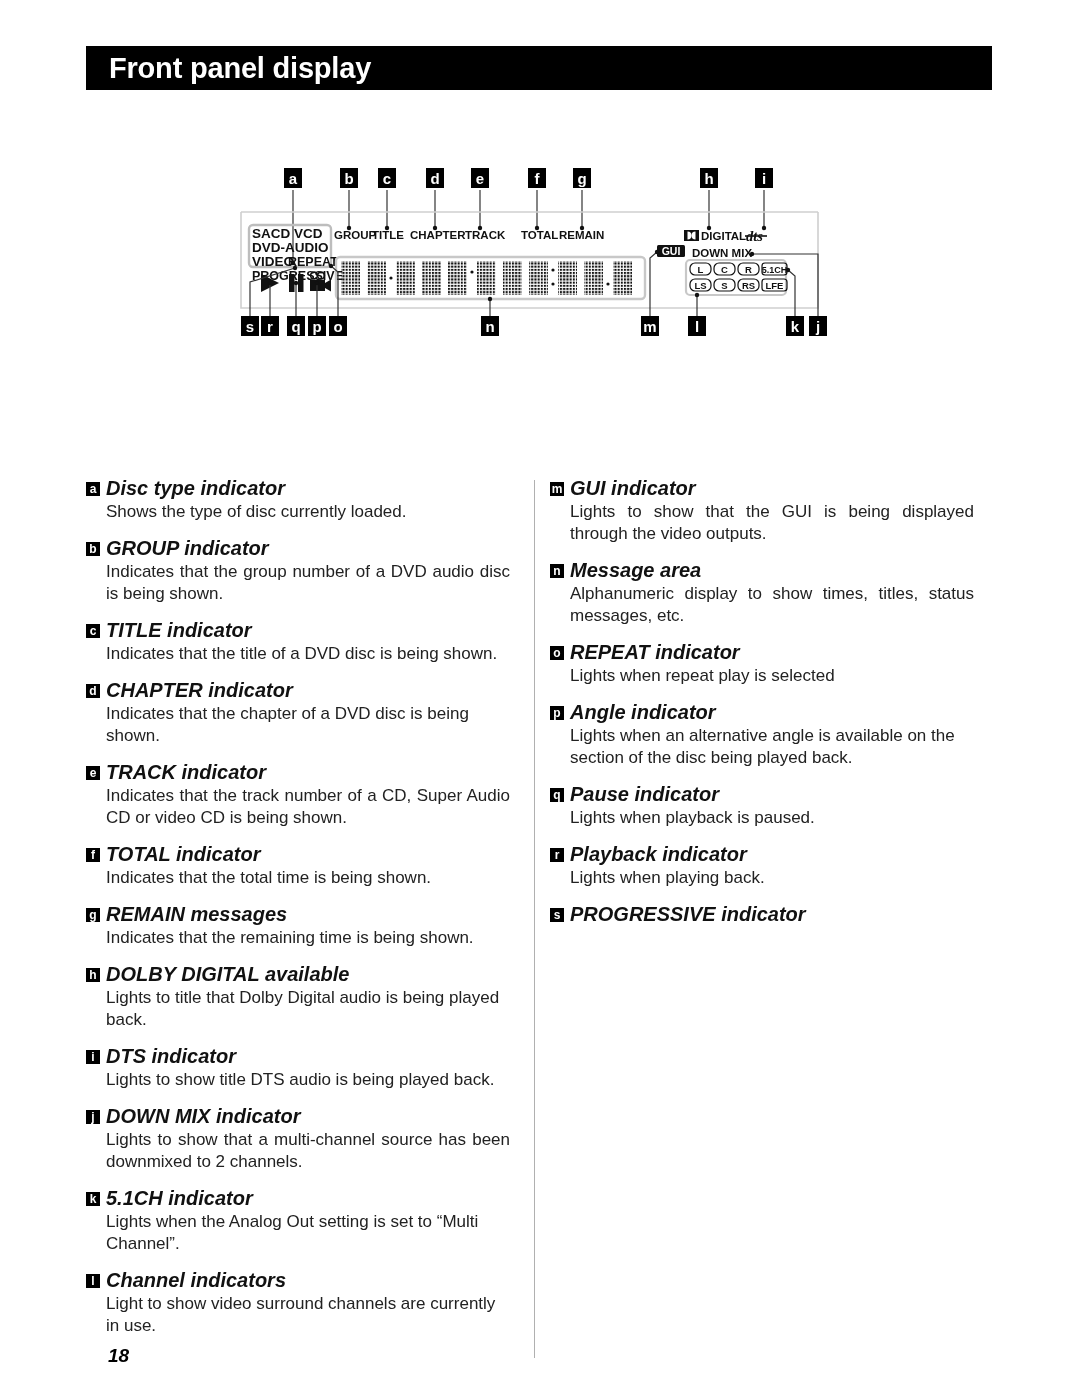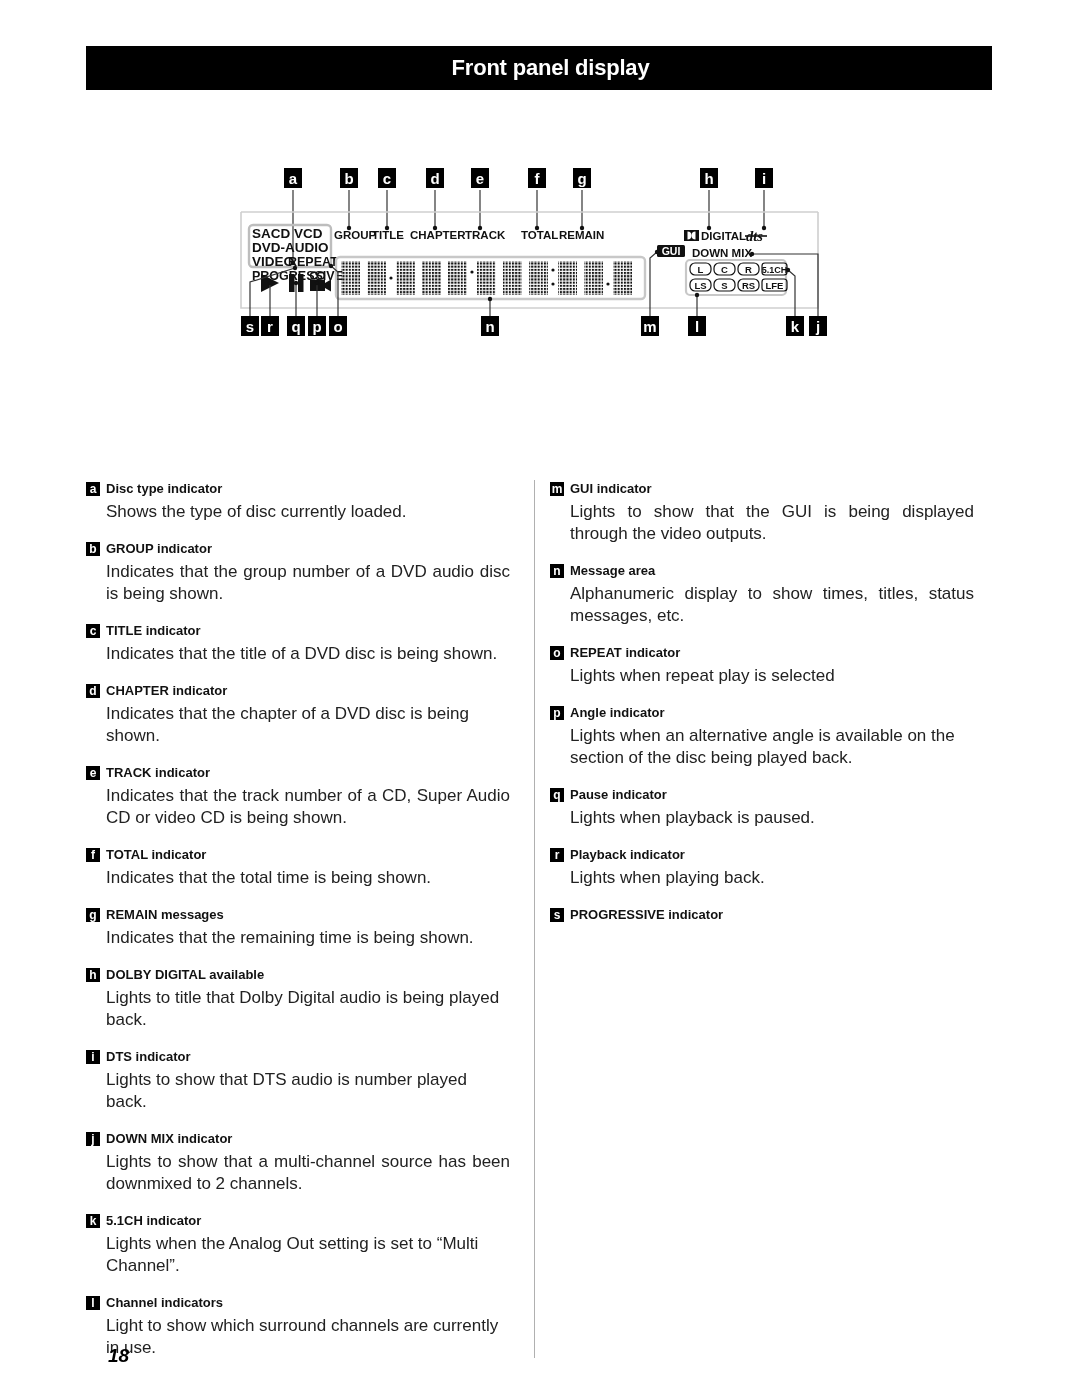--- a/index.html
+++ b/index.html
@@ -25,23 +25,22 @@
     height: 44px;
     background: #000000;
   }
   .header-title {
     position: absolute;
     left: 0;
     right: 0;
     top: 0;
     height: 44px;
     line-height: 44px;
-    text-align: center;
     color: #ffffff;
-    font-size: 22px;
+    font-size: 29px;
     font-weight: bold;
     letter-spacing: -0.2px;
     padding-left: 23px;
   }
 
   
   .diagram {
     position: absolute;
     left: 0;
     top: 0;
@@ -91,24 +90,25 @@
     line-height: 14px;
     width: 14px;
     height: 14px;
     text-align: center;
     margin-right: 6px;
     margin-top: 2px;
     flex: 0 0 auto;
     font-family: "Liberation Sans", sans-serif;
   }
   .entry-title {
-    font-size: 13px;
+    font-size: 20px;
     font-weight: bold;
     color: #111111;
     line-height: 17px;
+    font-style: italic;
   }
   .entry-body {
     font-size: 17px;
     line-height: 22px;
     color: #222222;
     margin-left: 20px;
     text-align: justify;
     padding-right: 4px;
   }
   .entry-body.nojustify { text-align: left; }
@@ -455,21 +455,21 @@
         <span class="entry-title">DOLBY DIGITAL available</span>
       </div>
       <div class="entry-body nojustify">Lights to title that Dolby Digital audio is being played back.</div>
     </div>
 
     <div class="entry">
       <div class="entry-head">
         <span class="marker">i</span>
         <span class="entry-title">DTS indicator</span>
       </div>
-      <div class="entry-body nojustify">Lights to show that DTS audio is number played back.</div>
+      <div class="entry-body nojustify">Lights to show title DTS audio is being played back.</div>
     </div>
 
     <div class="entry">
       <div class="entry-head">
         <span class="marker">j</span>
         <span class="entry-title">DOWN MIX indicator</span>
       </div>
       <div class="entry-body">Lights to show that a multi-channel source has been downmixed to 2 channels.</div>
     </div>
 
@@ -479,21 +479,21 @@
         <span class="entry-title">5.1CH indicator</span>
       </div>
       <div class="entry-body nojustify">Lights when the Analog Out setting is set to “Multi Channel”.</div>
     </div>
 
     <div class="entry">
       <div class="entry-head">
         <span class="marker">l</span>
         <span class="entry-title">Channel indicators</span>
       </div>
-      <div class="entry-body nojustify">Light to show which surround channels are currently in use.</div>
+      <div class="entry-body nojustify">Light to show video surround channels are currently in use.</div>
     </div>
 
   </div>
 
   <div class="col col-right">
 
     <div class="entry">
       <div class="entry-head">
         <span class="marker">m</span>
         <span class="entry-title">GUI indicator</span>

